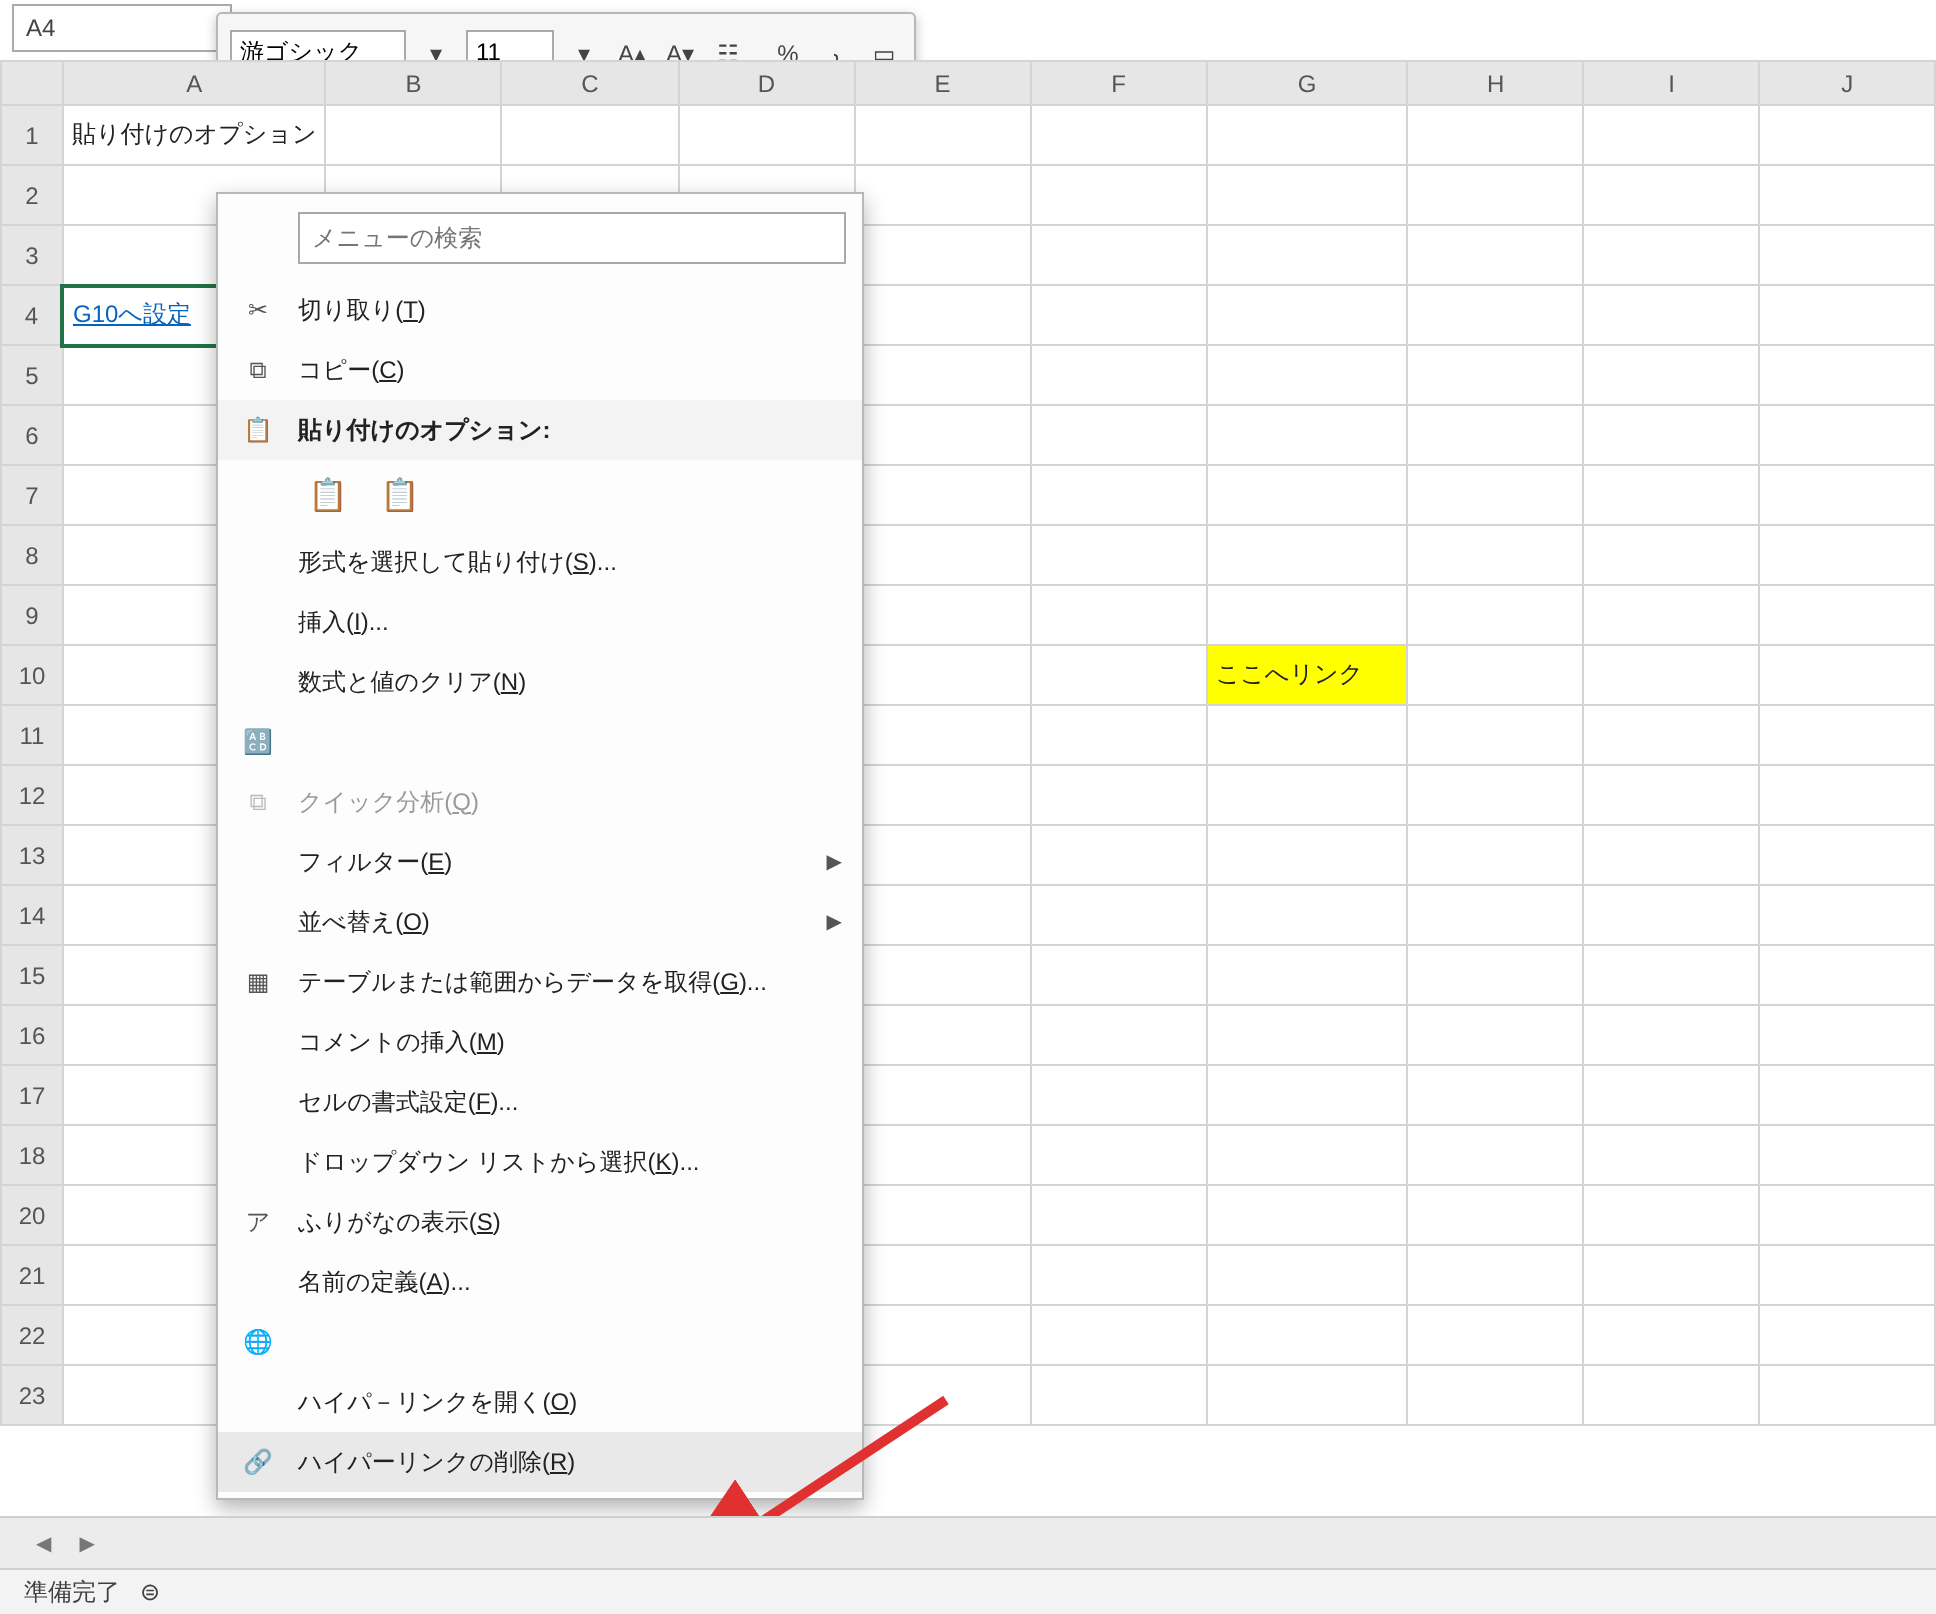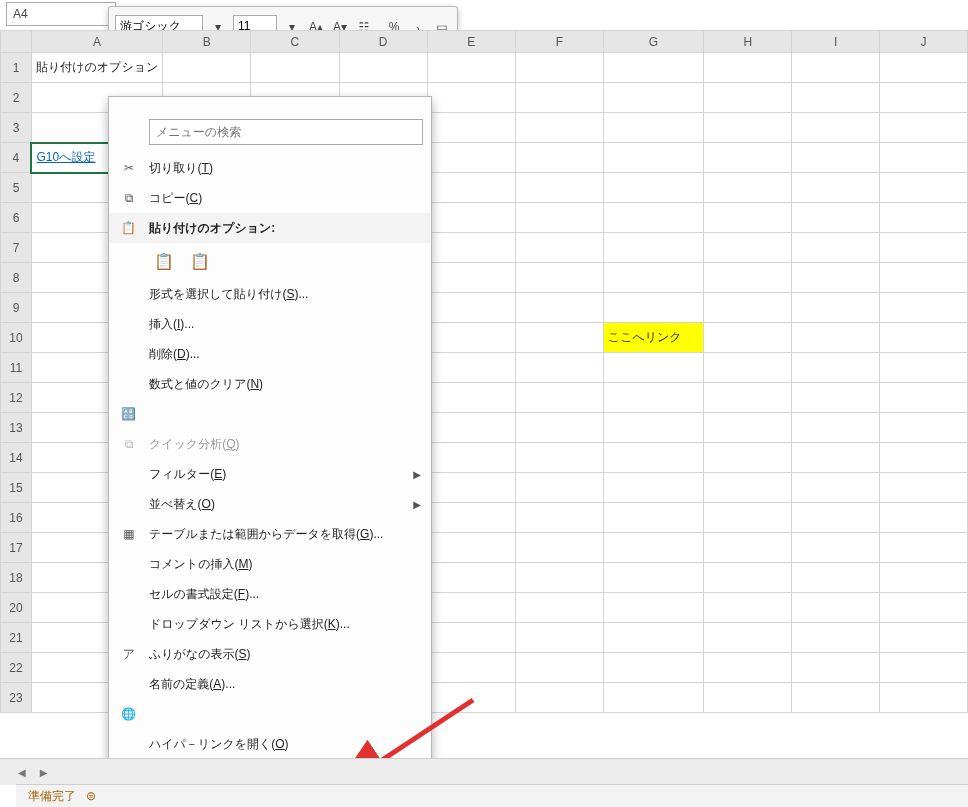--- a/index.html
+++ b/index.html
@@ -17,40 +17,40 @@
   
   .name-box{position:absolute;left:6px;top:2px;width:96px;height:22px;border:1px solid #aaa;background:#fff;padding:0 6px;line-height:22px;color:#444;}
   
   .mini-tb{position:absolute;left:108px;top:6px;width:350px;height:62px;background:#f6f6f6;border:1px solid #b8b8b8;border-radius:3px;box-shadow:0 2px 6px rgba(0,0,0,.25);padding:4px 6px;box-sizing:border-box;}
   .mini-tb .row{display:flex;align-items:flex-end;gap:6px;height:26px;}
   .tb-input{border:1px solid #aaa;background:#fff;height:20px;padding:0 4px;font-size:12px;}
   .tb-btn{min-width:18px;height:20px;display:inline-flex;align-items:center;justify-content:center;color:#444;}
   .tb-btn.red{color:#c00000;}
   .sep{width:1px;height:18px;background:#ccc;}
   
-  .ctx{position:absolute;left:108px;top:96px;width:322px;background:#fdfdfd;border:1px solid #b8b8b8;box-shadow:0 4px 10px rgba(0,0,0,.3);padding:16px 0;}
+  .ctx{position:absolute;left:108px;top:96px;width:322px;background:#fdfdfd;border:1px solid #b8b8b8;box-shadow:0 4px 10px rgba(0,0,0,.3);padding:3px 0;}
   .ctx .search{margin:6px 10px 8px 40px;}
   .ctx .search input{width:260px;height:24px;border:1px solid #a8a8a8;padding:0 6px;font-size:12px;}
   .ctx .mi{display:flex;align-items:center;height:30px;padding:0 10px 0 8px;position:relative;}
   .ctx .mi .ic{width:24px;display:flex;justify-content:center;color:#555;}
   .ctx .mi .lbl{flex:1;padding-left:8px;color:#222;}
   .ctx .mi .arrow{color:#555;font-size:10px;}
   .ctx .mi.disabled .lbl{color:#9a9a9a;}
   .ctx .mi.disabled .ic{color:#bbb;}
   .ctx .icon-row{display:flex;gap:14px;padding:6px 0 6px 44px;}
   .ctx .icon-row .pb{width:22px;height:24px;display:flex;align-items:center;justify-content:center;color:#666;font-size:16px;}
   .ctx .hl-item{background:#e9e9e9;}
   u.key{text-decoration:underline;}
   
   .arrow-svg{position:absolute;left:355px;top:692px;pointer-events:none;}
   
   .tabstrip{position:absolute;left:0;bottom:22px;right:0;height:26px;background:#ececec;border-top:1px solid #cfcfcf;display:flex;align-items:center;padding-left:18px;gap:14px;color:#777;}
   .tab-arrow{font-size:10px;}
   
-  .status{position:absolute;left:0;bottom:0;right:0;height:22px;background:#f3f3f3;border-top:1px solid #cfcfcf;display:flex;align-items:center;padding:0 12px;color:#a16207;margin-left:16px;}
+  .status{position:absolute;left:0;bottom:0;right:0;height:22px;background:#f3f3f3;border-top:1px solid #cfcfcf;display:flex;align-items:center;padding:0 12px;color:#404040;}
   .col-h.first{width:34px;}
 </style>
 </head>
 <body>
 <div class="sheet-wrap">
 
 <div class="name-box">A4</div>
 
 <div class="mini-tb">
   <div class="row">
@@ -408,24 +408,20 @@
       <div class="mi">
         <span class="ic"></span>
         <span class="lbl">形式を選択して貼り付け(<u class="key">S</u>)...</span>
       </div>
       <div class="mi">
         <span class="ic"></span>
         <span class="lbl">挿入(<u class="key">I</u>)...</span>
       </div>
       <div class="mi">
         <span class="ic"></span>
-        <span class="lbl">削除(<u class="key">D</u>)...</span>
-      </div>
-      <div class="mi">
-        <span class="ic"></span>
         <span class="lbl">数式と値のクリア(<u class="key">N</u>)</span>
       </div>
       <div class="mi">
         <span class="ic">🔠</span>
       </div>
       <div class="mi disabled">
         <span class="ic">⧉</span>
         <span class="lbl">クイック分析(<u class="key">Q</u>)</span>
       </div>
       <div class="mi">

